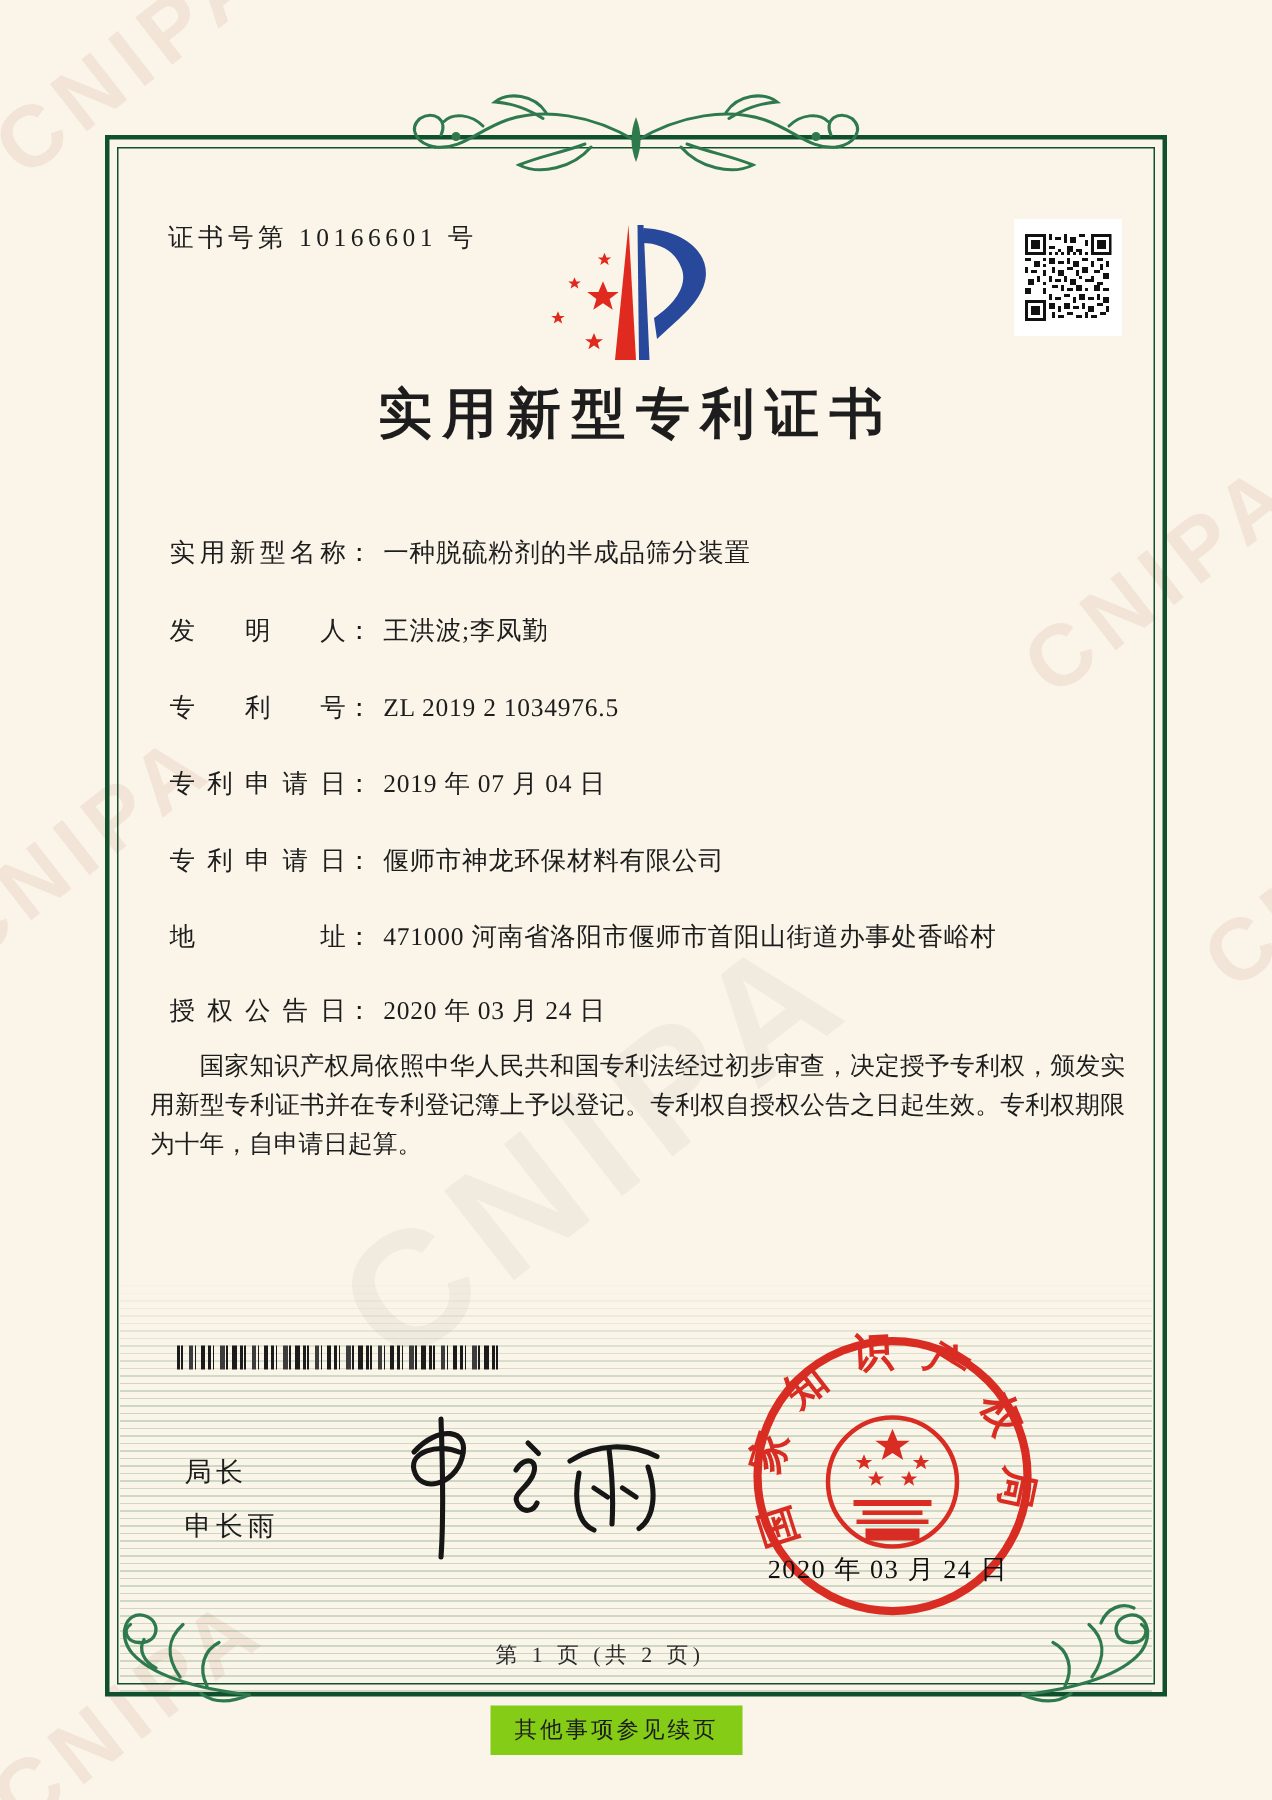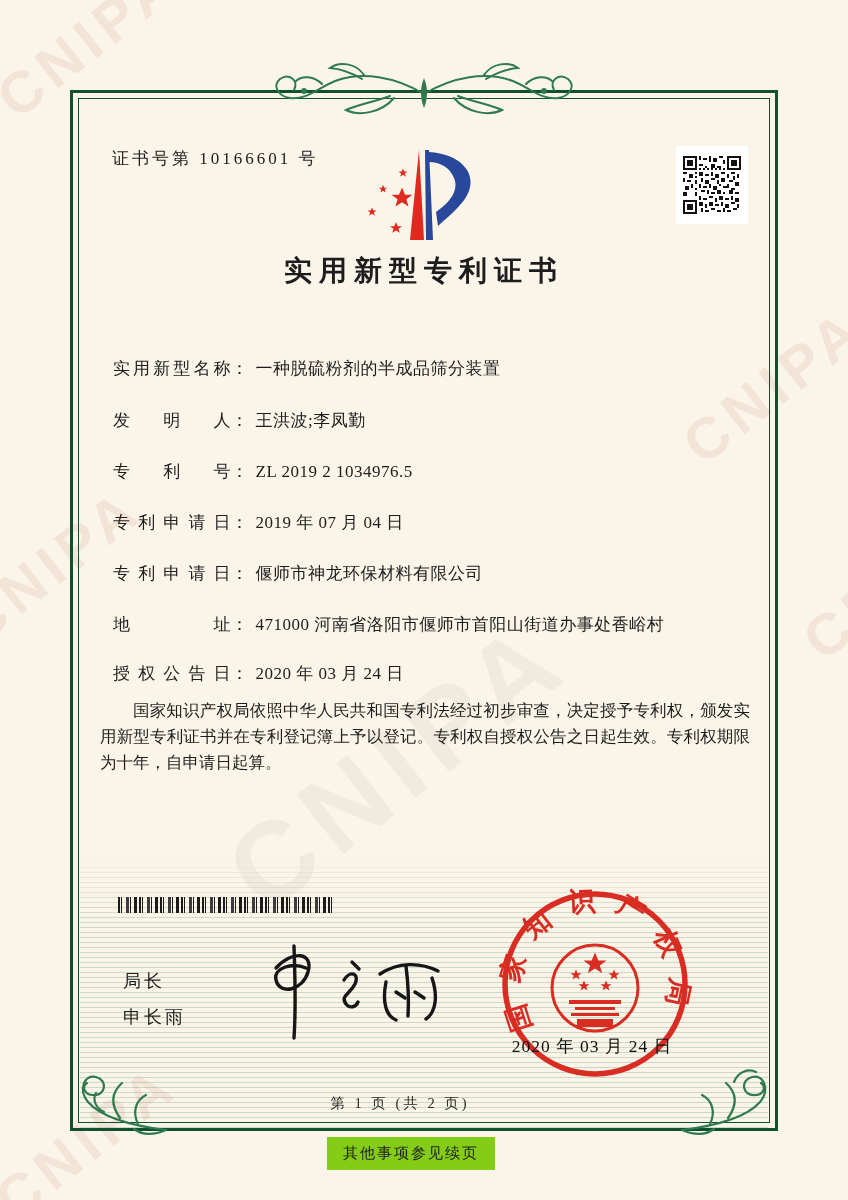--- a/index.html
+++ b/index.html
@@ -29,21 +29,21 @@
     background:repeating-linear-gradient(to bottom, rgba(96,150,110,0.30) 0 1px, rgba(96,150,110,0) 1px 5px);
     -webkit-mask-image:linear-gradient(to bottom, transparent 0, #000 70px);
             mask-image:linear-gradient(to bottom, transparent 0, #000 70px);
   }
   
   .cert-no{position:absolute; left:112px; top:147px; font-size:17px; letter-spacing:3px; z-index:4;}
   .logo{position:absolute; left:350px; top:128px; z-index:4;}
   .qr-box{position:absolute; left:676px; top:146px; width:72px; height:78px; background:#fff; z-index:4;
     display:flex; align-items:center; justify-content:center;}
   .title{position:absolute; left:74px; top:252px; width:700px; text-align:center;
-    font-size:28px; font-weight:bold; letter-spacing:7px; z-index:4;}
+    font-size:36px; font-weight:bold; letter-spacing:7px; z-index:4;}
   
   .field-row{position:absolute; left:113px; font-size:17px; letter-spacing:0.5px; white-space:nowrap; z-index:4;}
   .field-label{display:inline-block; width:118px; text-align:justify; text-align-last:justify; vertical-align:bottom;}
   .field-value{margin-left:7px;}
   .grant-no{position:absolute; left:430px; top:0;}
   .grant-no .field-label{width:102px;}
   
   .body-text{position:absolute; left:100px; top:698px; width:650px; z-index:4;
     font-size:16.5px; line-height:26px; text-align:justify;}
   .body-text p{margin:0; text-indent:2em;}

